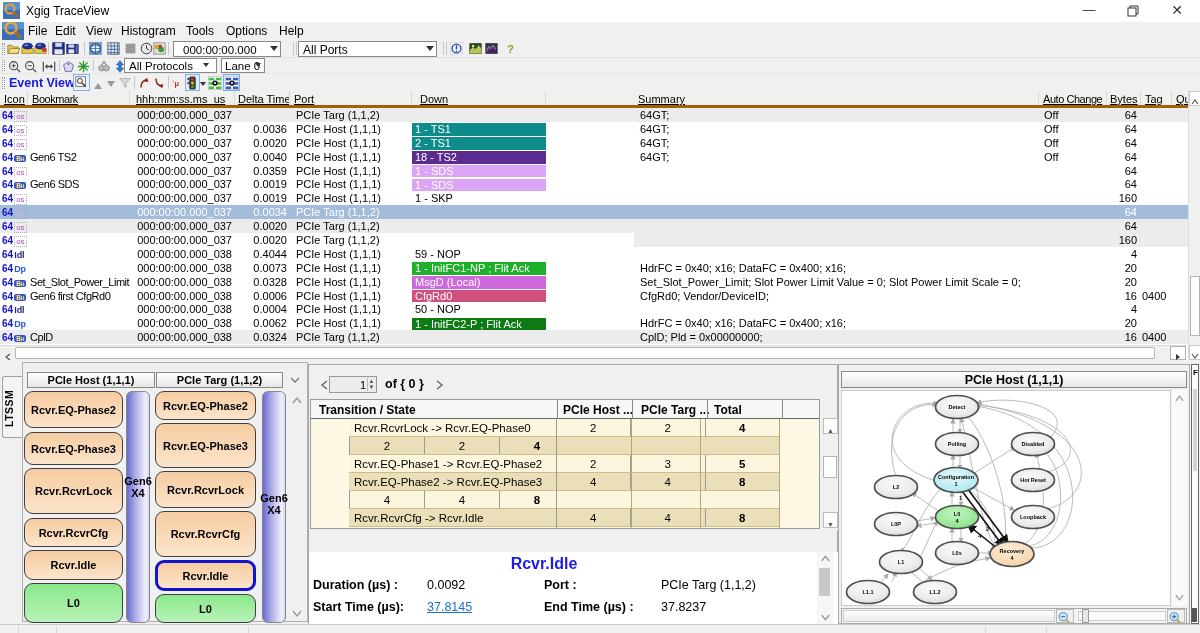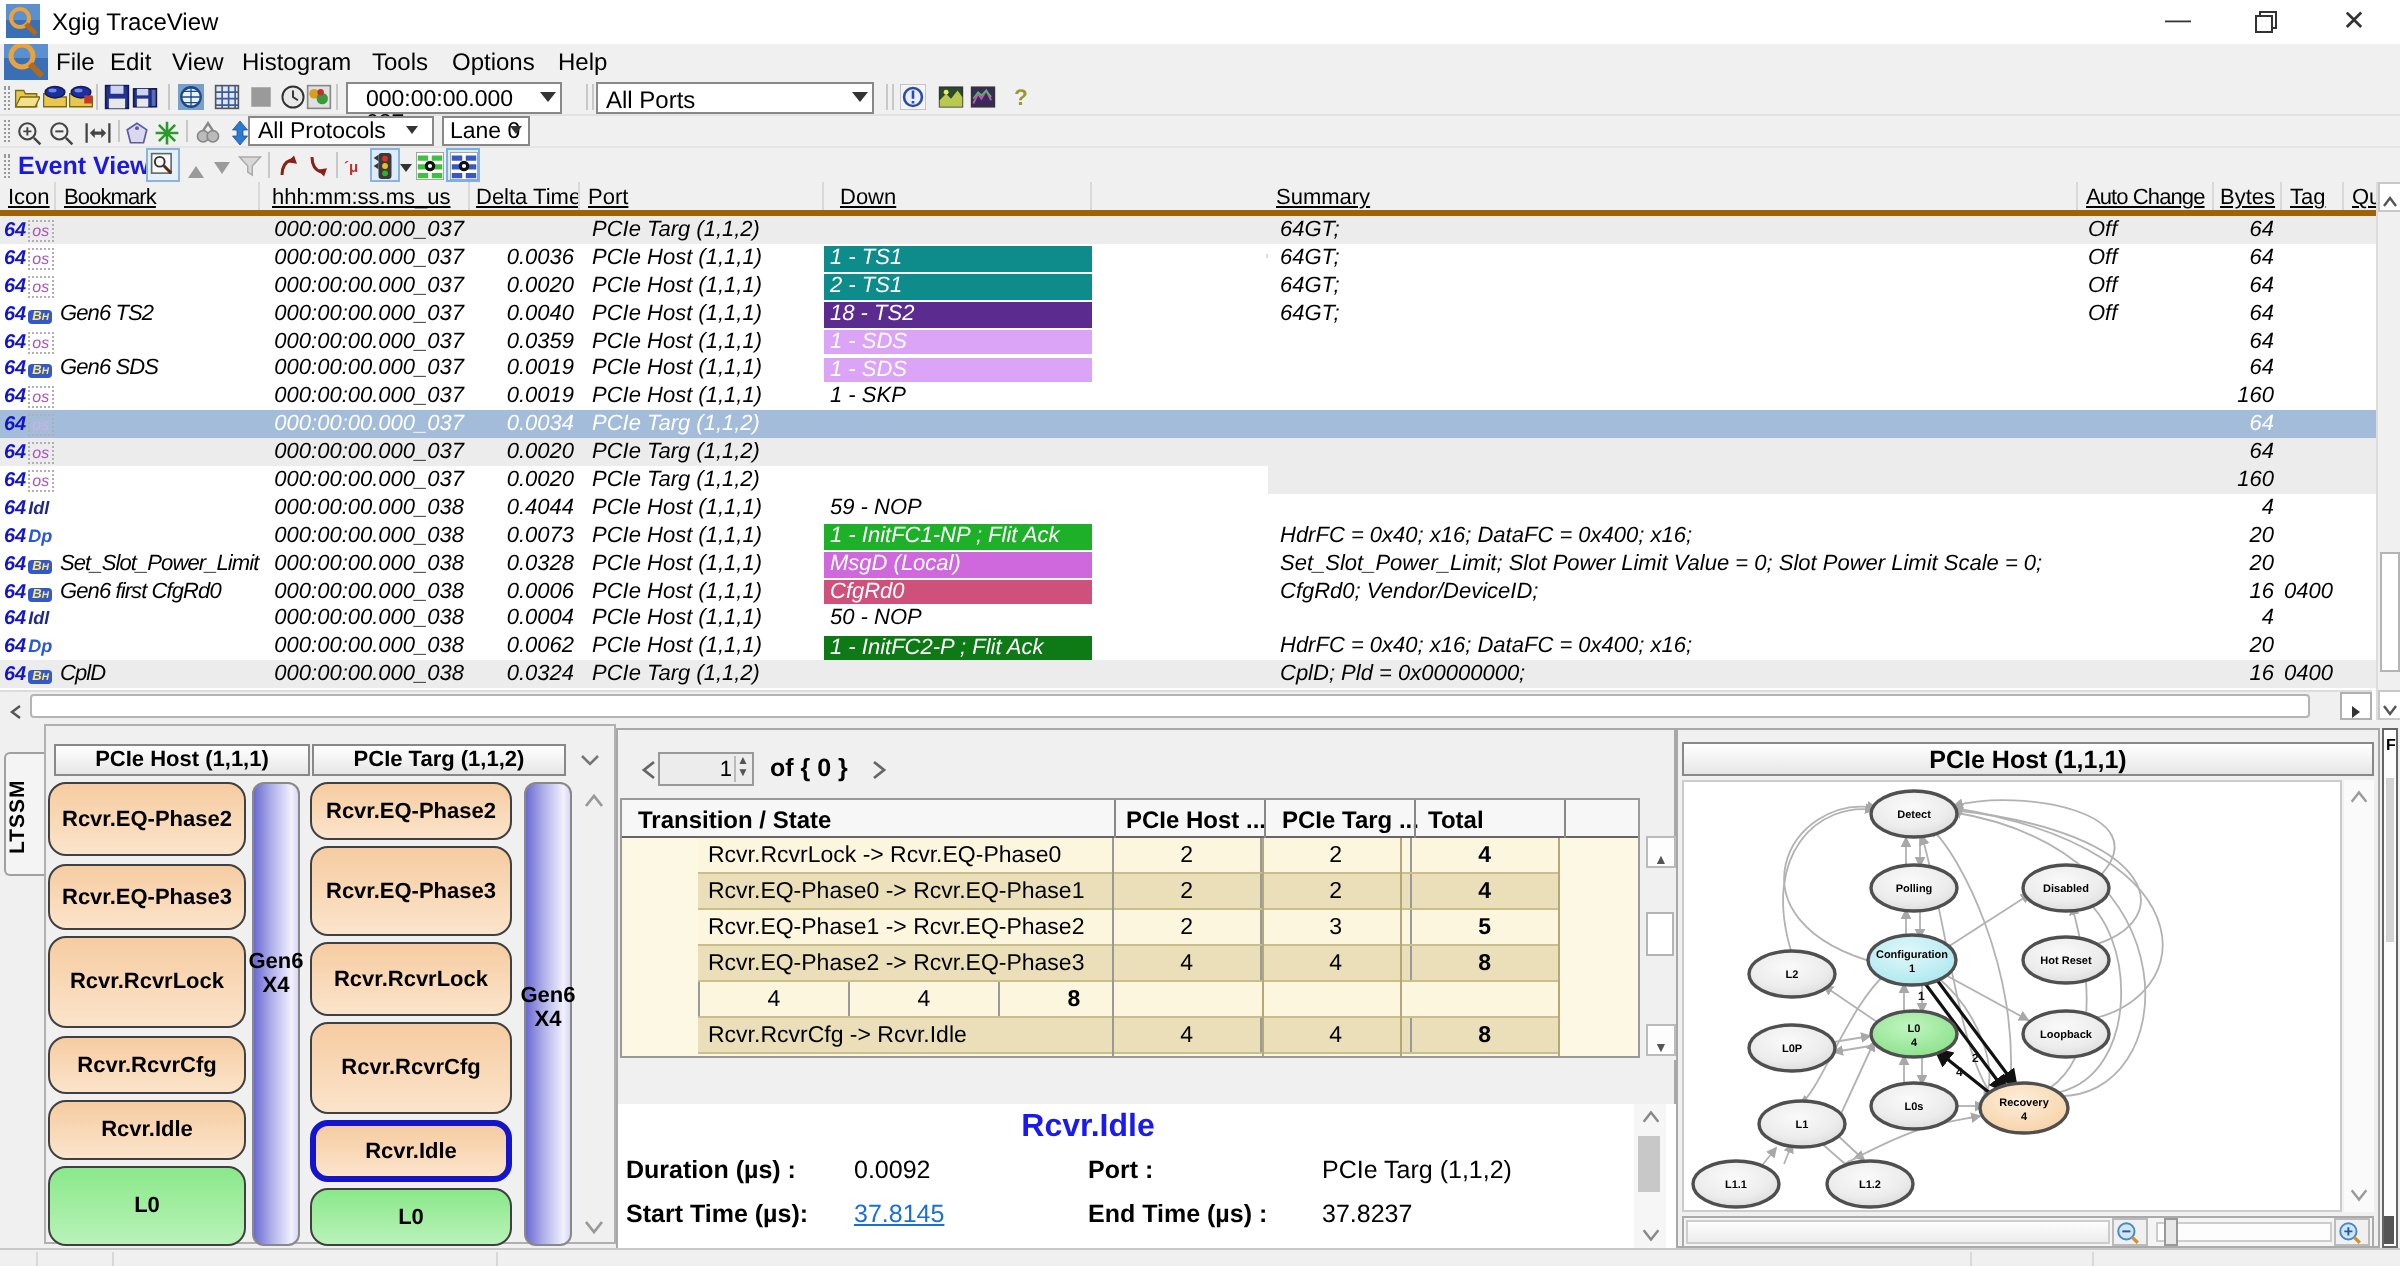--- a/index.html
+++ b/index.html
@@ -22,21 +22,21 @@
 #evbar { position:absolute; left:0; top:73px; width:1200px; height:18px; background:#f0f0f0; border-top:1px solid #e5e5e5;}
 .ticon { position:absolute; top:2px; width:13px; height:13px; }
 .combo { position:absolute; background:#fff; border:1px solid #888; font-size:11px; color:#000; }
 .combo .arr { position:absolute; right:2px; top:4px; width:0; height:0; border:4px solid transparent; border-top:5px solid #333; }
 .sep { position:absolute; width:1px; background:#c8c8c8; top:2px; height:13px; }
 
 
 #etable { position:absolute; left:0; top:91px; width:1188px; height:254px; background:#fff; font-size:11px; }
 #ehead { display:flex; height:17px; background:#f0f0f0; color:#000; border-bottom:3px solid #a16207;text-decoration:underline; }
 #ehead .hc { border-right:1px solid #d9d9d9; padding:2px 0 0 4px; white-space:nowrap; overflow:hidden; }
-.erow { display:flex; height:13.9px; background:#fff; color:#000; white-space:nowrap;font-style:italic; }
+.erow { display:flex; height:13.9px; background:#fff; color:#000; white-space:nowrap; }
 .erow.g { background:#ececec; }
 .erow.sel { background:#a3bcd9; color:#fff; }
 .ec { overflow:hidden; white-space:nowrap; padding-top:1px; }
 .c-icon { width:28px; }
 .c-bm { width:102px; padding-left:2px; letter-spacing:-0.45px; }
 .c-time { width:105px; text-align:right; padding-right:3px; }
 .c-delta { width:55px; text-align:right; padding-right:3px; }
 .c-port { width:122px; padding-left:6px; }
 .c-down { width:134px; }
 .c-up { width:88px;margin-top:36px; }
@@ -687,21 +687,20 @@
         <span style="position:absolute;left:471px;top:0;width:1px;height:19px;background:#888;"></span>
       </div>
       <div class="abs" style="left:38px;top:19px;width:430px;height:109px;">
         <div class="trow" style="background:#fdf6df">
               <div class="t1">Rcvr.RcvrLock -&gt; Rcvr.EQ-Phase0</div>
               <div class="tv">2</div>
               <div class="tv">2</div>
               <div class="tv b">4</div>
             </div>
         <div class="trow" style="background:#eadfb8">
-              <div class="t1">Rcvr.EQ-Phase0 -&gt; Rcvr.EQ-Phase1</div>
               <div class="tv">2</div>
               <div class="tv">2</div>
               <div class="tv b">4</div>
             </div>
         <div class="trow" style="background:#fdf6df">
               <div class="t1">Rcvr.EQ-Phase1 -&gt; Rcvr.EQ-Phase2</div>
               <div class="tv">2</div>
               <div class="tv">3</div>
               <div class="tv b">5</div>
             </div>

